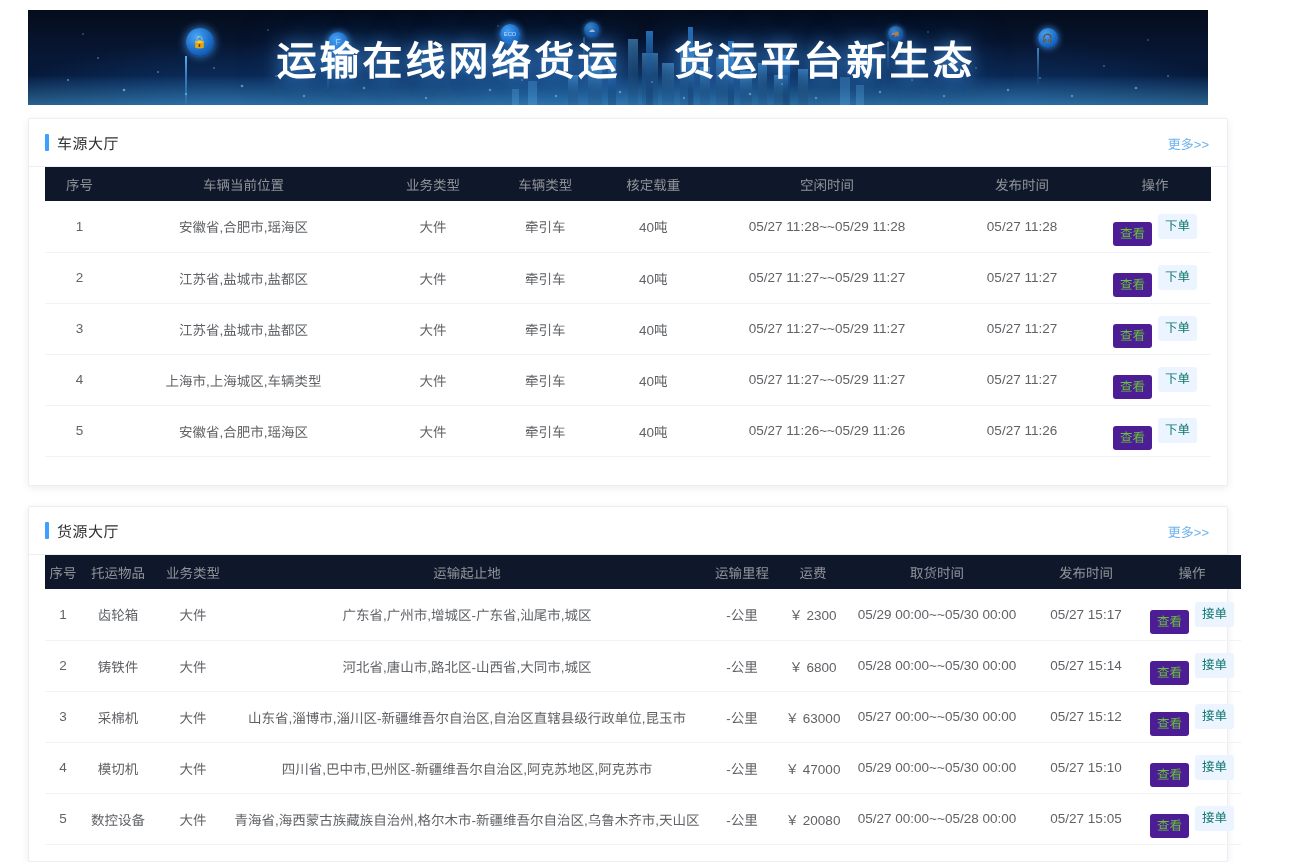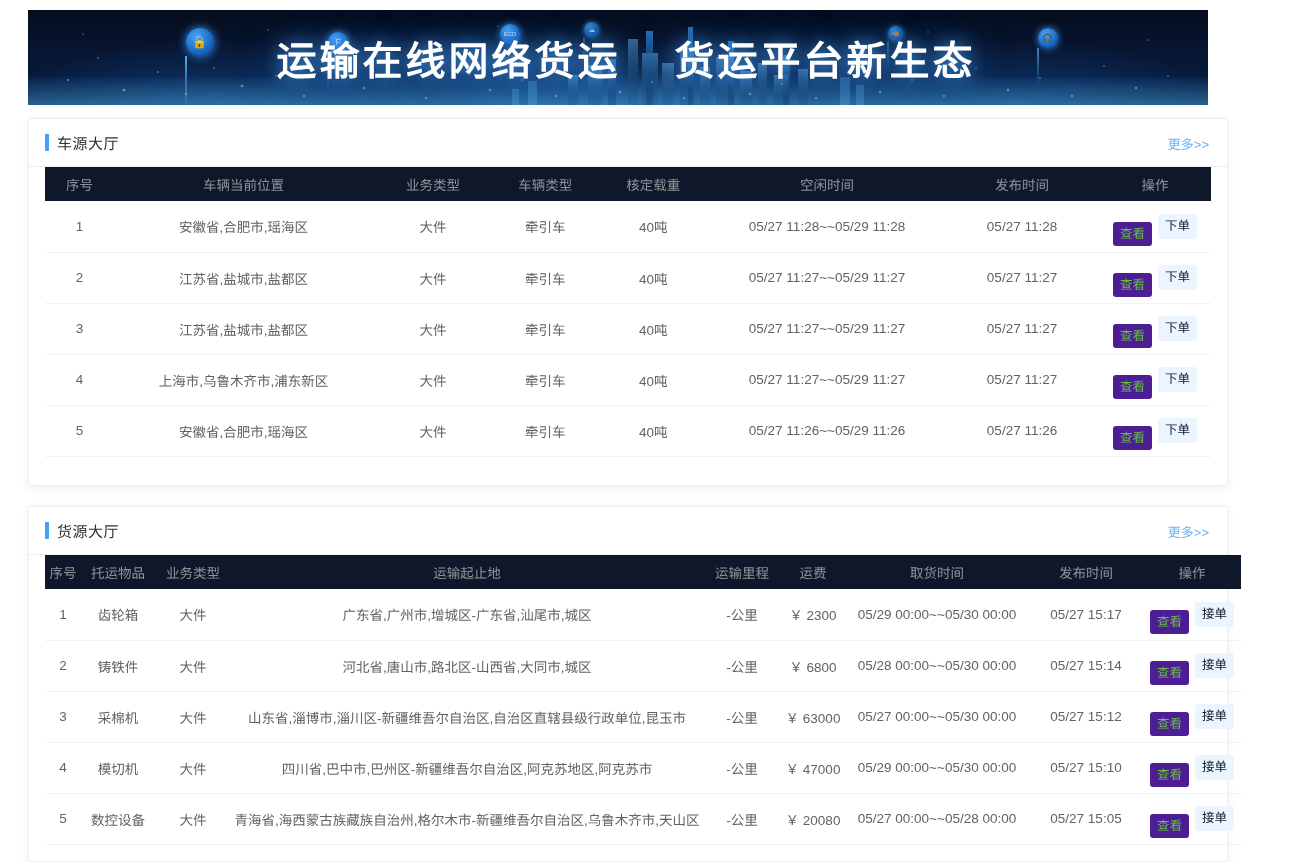--- a/index.html
+++ b/index.html
@@ -153,21 +153,21 @@
     font-size: 12.5px;
     line-height: 1;
     padding: 6px 7px;
     border-radius: 3px;
     border: none;
     cursor: pointer;
     font-family: inherit;
     vertical-align: middle;
   }
   .btn-view  { background: #4c1d95; color: #67c23a; margin-right: 6px; margin-top: 15px; }
-  .btn-order { background: #ecf5ff; color: #0f172a; }
+  .btn-order { background: #ecf5ff; color: #0f766e; }
 
   
   .t-veh col.c0 { width: 68px; }
   .t-veh col.c1 { width: 255px; }
   .t-veh col.c2 { width: 118px; }
   .t-veh col.c3 { width: 103px; }
   .t-veh col.c4 { width: 110px; }
   .t-veh col.c5 { width: 232px; }
   .t-veh col.c6 { width: 152px; }
   .t-veh col.c7 { width: 110px; }
@@ -372,21 +372,21 @@
             <td>牵引车</td>
             <td>40吨</td>
             <td>05/27 11:27~~05/29 11:27</td>
             <td>05/27 11:27</td>
             <td>
               <button class="btn btn-view">查看</button><button class="btn btn-order">下单</button>
             </td>
           </tr>
           <tr>
             <td>4</td>
-            <td>上海市,乌鲁木齐市,浦东新区</td>
+            <td>上海市,上海城区,车辆类型</td>
             <td>大件</td>
             <td>牵引车</td>
             <td>40吨</td>
             <td>05/27 11:27~~05/29 11:27</td>
             <td>05/27 11:27</td>
             <td>
               <button class="btn btn-view">查看</button><button class="btn btn-order">下单</button>
             </td>
           </tr>
           <tr>

